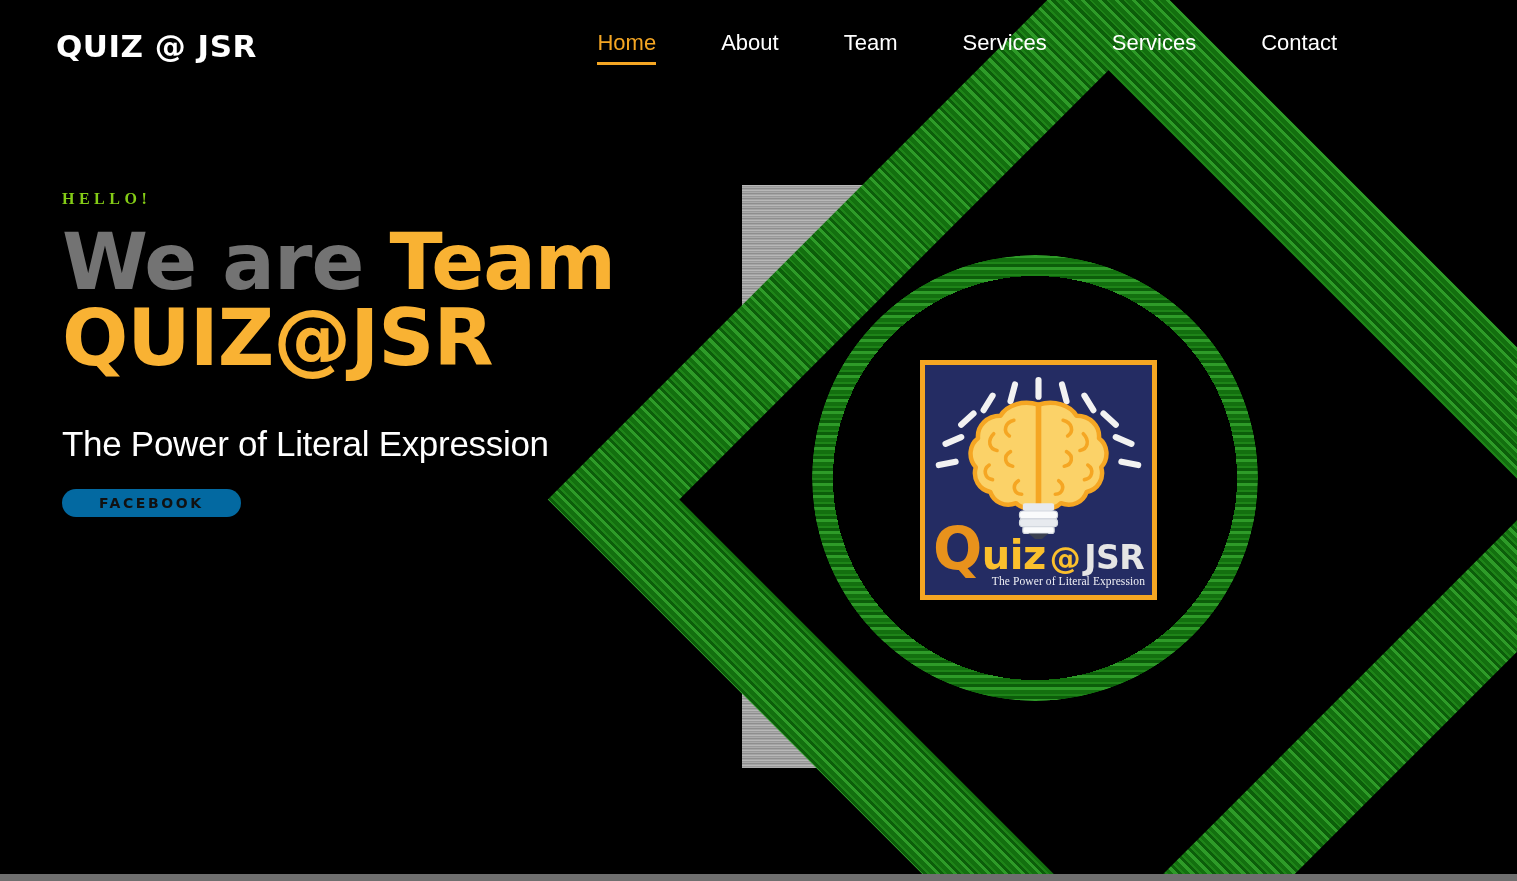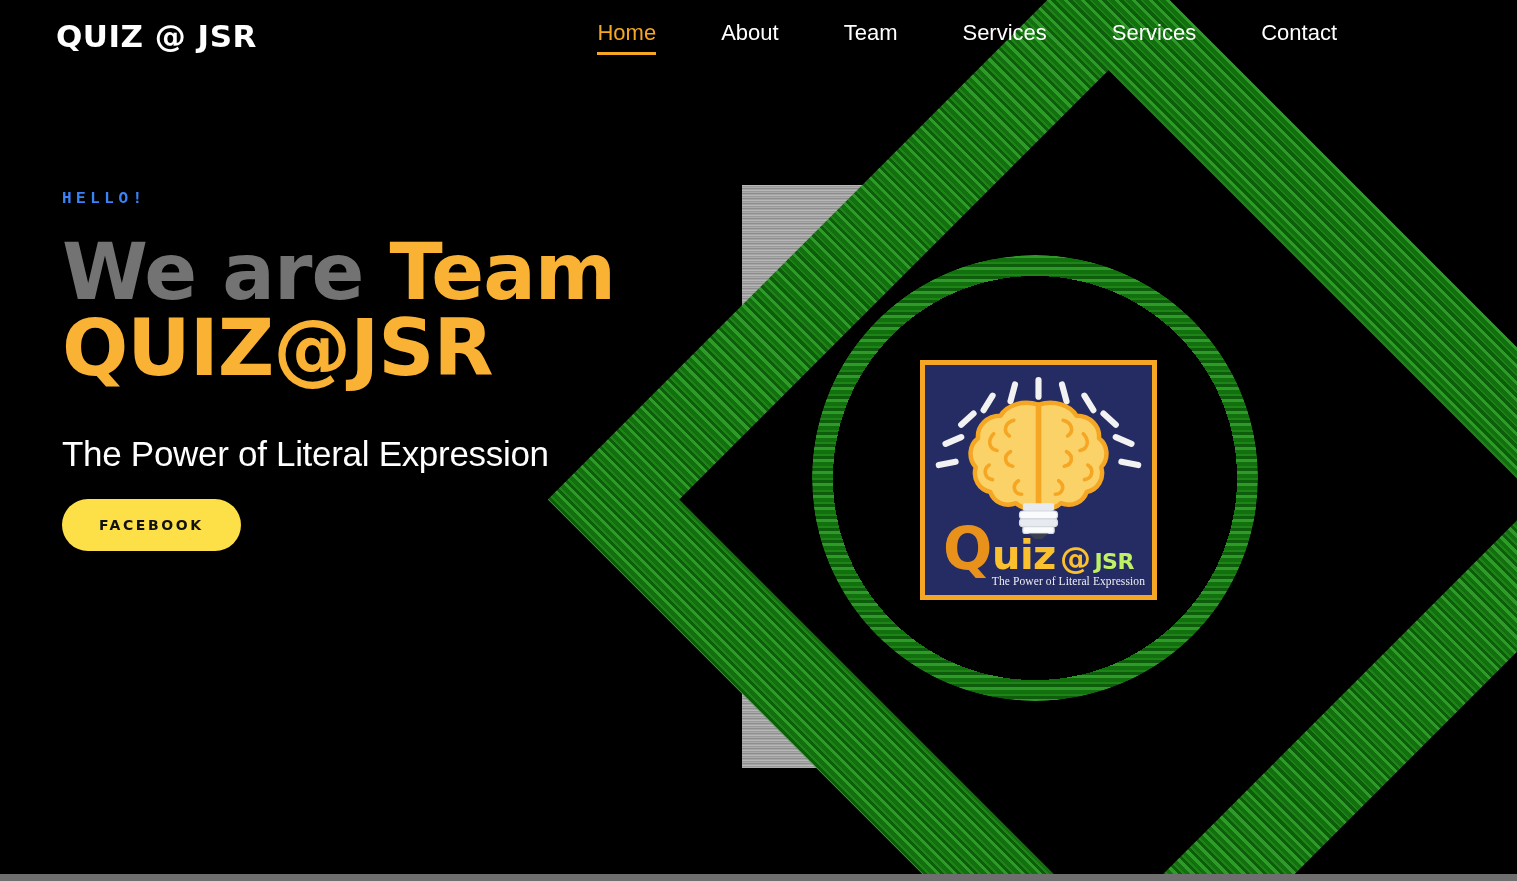--- a/index.html
+++ b/index.html
@@ -8,21 +8,21 @@
     width:1517px; height:881px;
     background:#000;
     overflow:hidden;
     font-family:"Liberation Sans", sans-serif;
   }
 
   #page { position:relative; width:1517px; height:881px; background:#000; overflow:hidden; }
 
   
   #header {
-    position:absolute; top:0; left:0; width:1453px; height:76px;
+    position:absolute; top:10px; left:0; width:1453px; height:76px;
     display:flex; align-items:center; z-index:40;
   }
   #brand {
     position:absolute; left:56px; top:18px;
     color:#fff; font-size:31px; font-weight:900;
     letter-spacing:0.5px; white-space:nowrap;
     font-family:"DejaVu Sans", sans-serif;
   }
   #nav {
     position:absolute; right:88px; top:20px;
@@ -130,34 +130,34 @@
     text-align:center; line-height:1;
   }
   #logo-main {
     display:inline-flex; align-items:baseline;
     font-family:"DejaVu Sans", sans-serif;
     font-weight:900; letter-spacing:-0.5px;
   }
   .lg-q { color:#E8921C; font-size:58px; line-height:0.8; }
   .lg-uiz { color:#FBC02D; font-size:40px; }
   .lg-at { color:#FBC02D; font-size:31px; padding:0 4px; }
-  .lg-jsr { color:#bef264; font-size:22px; }
+  .lg-jsr { color:#e5e5e5; font-size:33px; }
   #logo-tagline {
     margin-top:1px; color:#F0F0F5;
     font-family:"Liberation Serif", serif;
     font-size:11.5px; letter-spacing:0.1px;
     text-align:right; padding-right:7px;
   }
 
   
   #hero { position:absolute; left:62px; top:190px; z-index:30; width:640px; }
   #hello {
-    color:#3b82f6; font-size:16px; font-weight:700;
-    letter-spacing:4.5px; margin-bottom:26px;
-    font-family:Liberation Mono, monospace;
+    color:#84cc16; font-size:16px; font-weight:700;
+    letter-spacing:4.5px; margin-bottom:16px;
+    font-family:Liberation Serif, serif;
   }
   .hero-line {
     font-family:"DejaVu Sans", sans-serif;
     font-weight:900; font-size:78px; line-height:0.98;
     letter-spacing:-1px; white-space:nowrap;
   }
   .hero-white { color:#737373; }
   .hero-orange { color:#F9B233; }
   #subtitle {
     margin-top:42px; color:#ffffff;
@@ -165,23 +165,23 @@
     font-weight:900; font-size:33px; letter-spacing:-0.2px;
   }
   #tagline {
     margin-top:47px; color:#ffffff;
     font-family:"Liberation Sans", sans-serif;
     font-weight:400; font-size:35px; letter-spacing:-0.3px;
   }
   #fb-button {
     margin-top:25px;
     display:inline-block;
-    background:#fde047; color:#111111;
+    background:#0369a1; color:#111111;
     font-size:14px; font-weight:700; letter-spacing:2.6px;
-    padding:18px 37px; border-radius:40px;
+    padding:6px 37px; border-radius:40px;
     border:none; cursor:pointer;
     font-family:"DejaVu Sans", sans-serif;
   }
 
   
   #scrollbar {
     position:absolute; left:0; bottom:0; width:1517px; height:7px;
     background:#6f6f6f; z-index:60;
   }
 </style>

